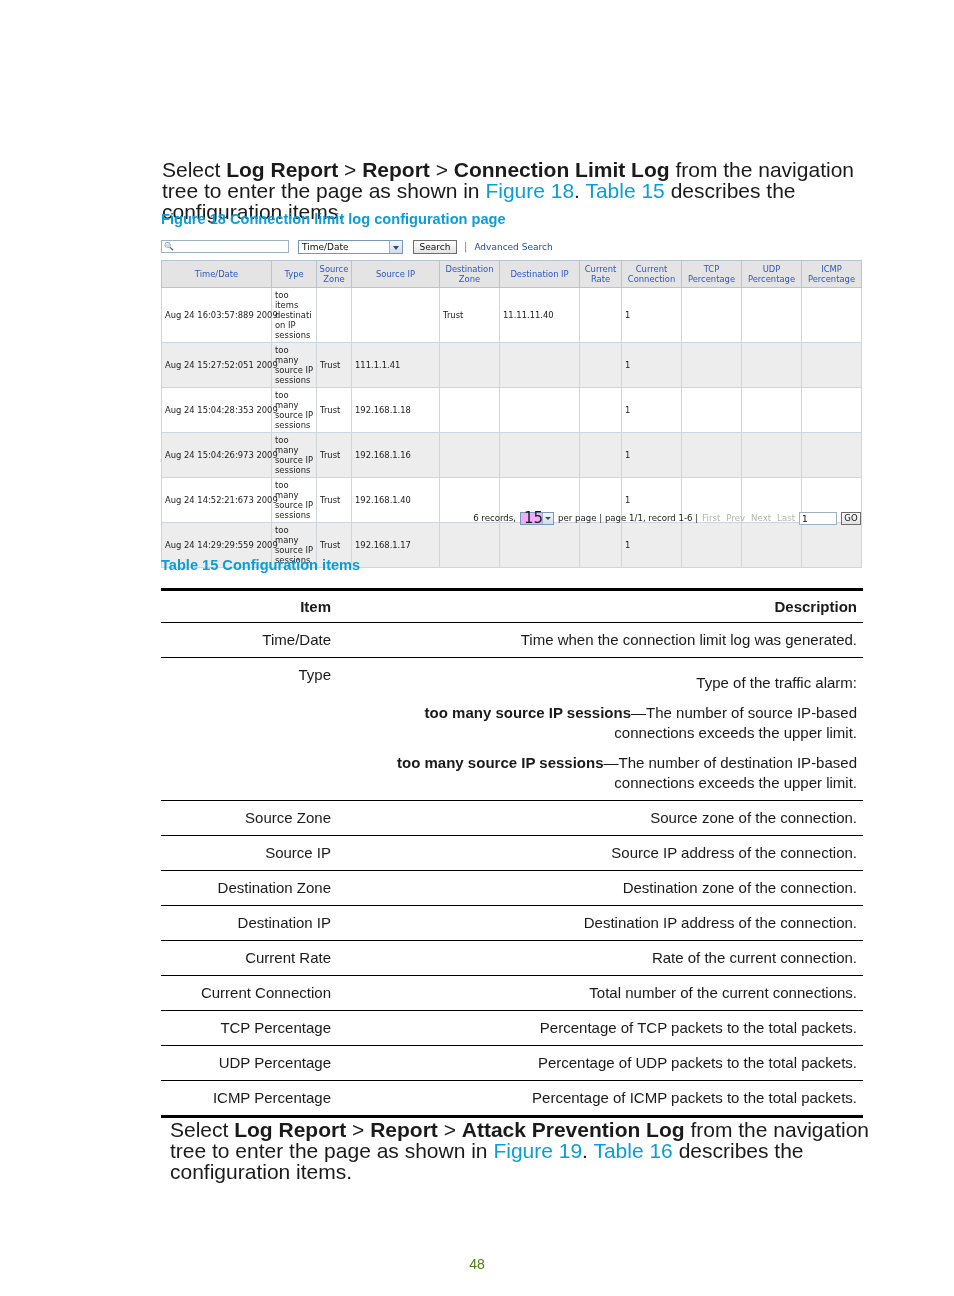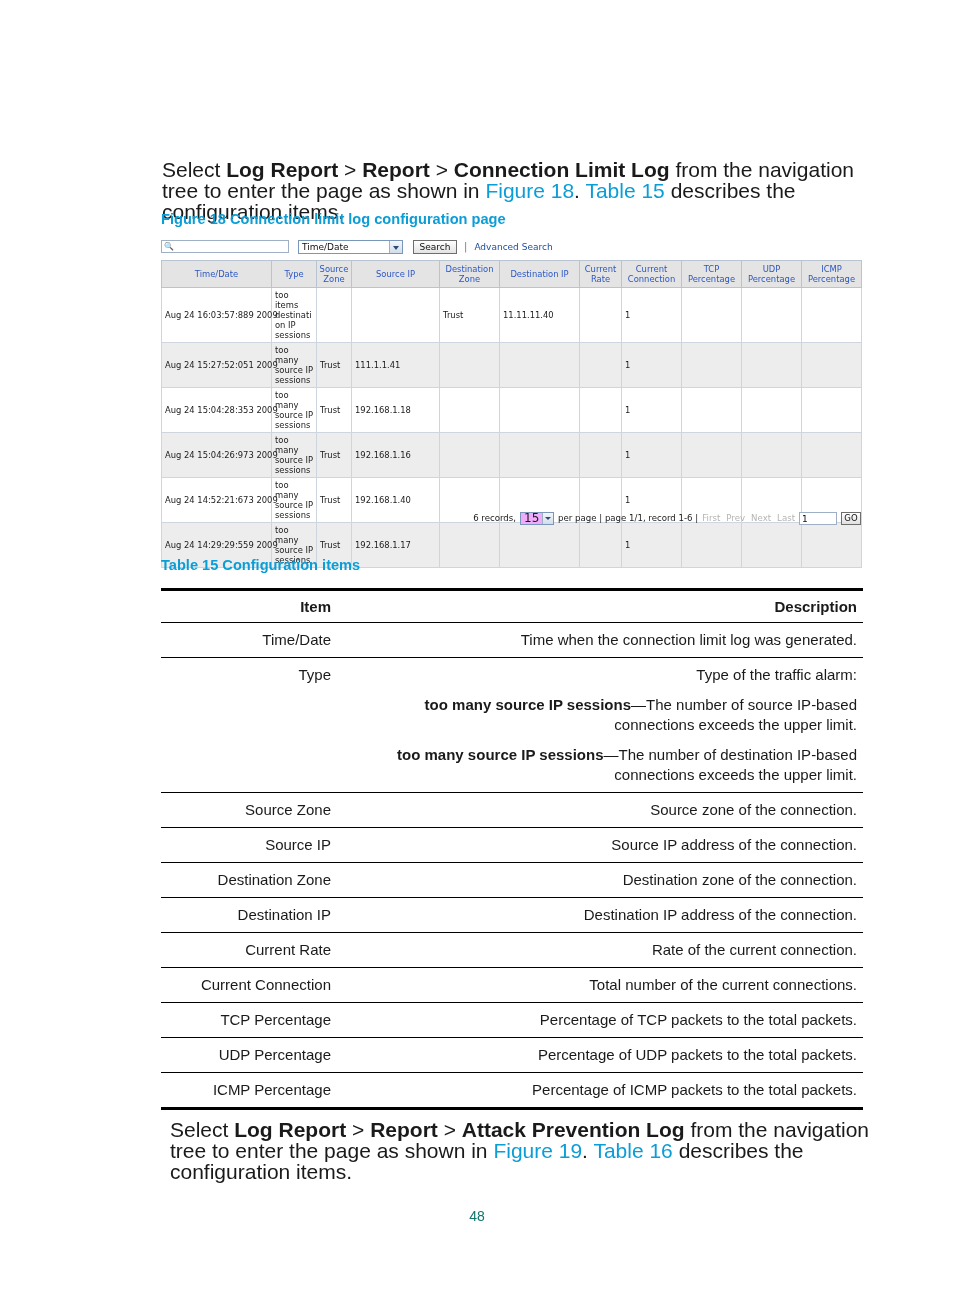--- a/index.html
+++ b/index.html
@@ -199,21 +199,21 @@
     color: #1a1a1a;
     white-space: nowrap;
   }
   .pager .pg-select {
     position: relative;
     width: 34px;
     height: 13px;
     border: 1px solid #7a96b8;
     background: #f0abfc;
     box-sizing: border-box;
-    font-size: 12px;
+    font-size: 15px;
     line-height: 11px;
     padding-left: 3px;
     margin: 0 2px;
   }
   .pager .pg-select .caret-box {
     position: absolute;
     right: 0; top: 0;
     width: 11px; height: 11px;
     background: linear-gradient(#f4f7fb,#d2ddea);
     border-left: 1px solid #9fb0c4;
@@ -280,33 +280,33 @@
     padding-top: 6px;
     padding-bottom: 5px;
   }
   table.cfg-table tbody td {
     border-bottom: 1.2px solid #000000;
   }
   table.cfg-table tbody tr:last-child td {
     border-bottom: 3px solid #000000;
   }
   .cfg-col-item { width: 176px; }
-  .type-cell-desc p { margin: 0 0 10px 0; }
+  .type-cell-desc p { margin: 8px 0 10px 0; }
   .type-cell-desc p:last-child { margin-bottom: 0; }
   .type-cell-desc b { font-weight: 700; }
   td.type-item { vertical-align: middle; }
 
   .page-number {
     position: absolute;
     left: 0;
-    top: 1208px;
+    top: 1256px;
     width: 954px;
     text-align: center;
     font-size: 14px;
-    color: #0f766e;
+    color: #4d7c0f;
   }
 </style>
 </head>
 <body>
 
 <div class="page">
 
 
   <div class="body-para" id="para-connection">
     <span>Select </span><b>Log Report</b><span> &gt; </span><b>Report</b><span> &gt; </span><b>Connection Limit Log</b><span> from the navigation tree to enter the page as shown in </span><a class="xref" href="#" style="text-decoration:none">Figure 18</a><span>. </span><a class="xref" href="#" style="text-decoration:none">Table 15</a><span> describes the configuration items.</span>

